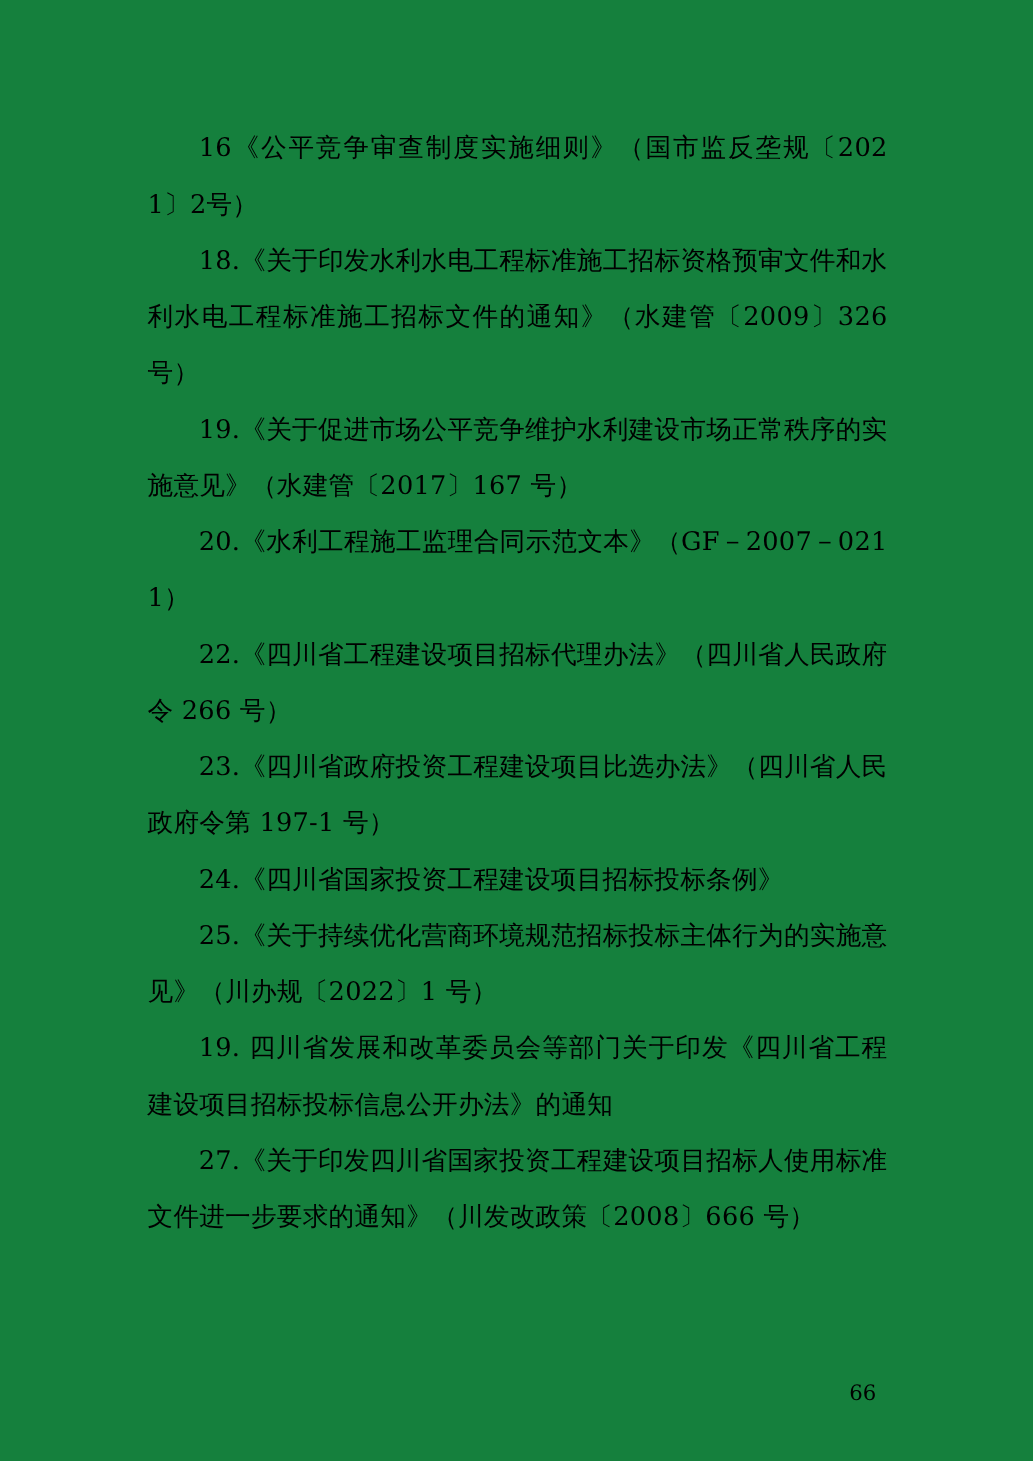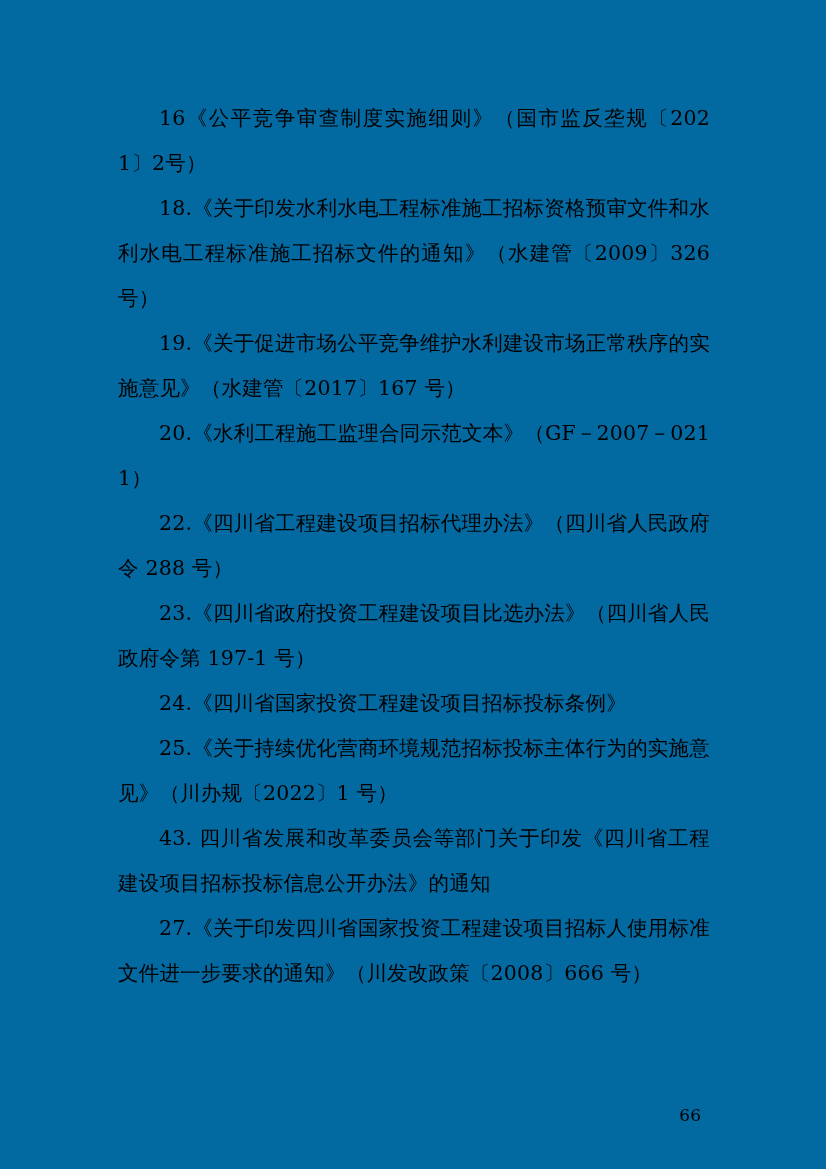--- a/index.html
+++ b/index.html
@@ -13,21 +13,21 @@
     position: relative;
     font-family: "DejaVu Serif", "Liberation Serif", serif;
     color: #000000;
   }
   .page {
     position: absolute;
     left: 0;
     top: 0;
     width: 826px;
     height: 1169px;
-    background: #0369a1;
+    background: #15803d;
     overflow: hidden;
   }
   .content {
     position: absolute;
     left: 118px;
     top: 96px;
     width: 592px;
   }
   .para {
     font-size: 20.5px;
@@ -50,21 +50,21 @@
 </style>
 </head>
 <body>
 
 <div class="page">
   <div class="content">
     <p class="para">16《公平竞争审查制度实施细则》（国市监反垄规〔2021〕2号）</p>
     <p class="para">18.《关于印发水利水电工程标准施工招标资格预审文件和水利水电工程标准施工招标文件的通知》（水建管〔2009〕326 号）</p>
     <p class="para">19.《关于促进市场公平竞争维护水利建设市场正常秩序的实施意见》（水建管〔2017〕167 号）</p>
     <p class="para">20.《水利工程施工监理合同示范文本》（GF－2007－0211）</p>
-    <p class="para">22.《四川省工程建设项目招标代理办法》（四川省人民政府令 288 号）</p>
+    <p class="para">22.《四川省工程建设项目招标代理办法》（四川省人民政府令 266 号）</p>
     <p class="para">23.《四川省政府投资工程建设项目比选办法》（四川省人民政府令第 197-1 号）</p>
     <p class="para">24.《四川省国家投资工程建设项目招标投标条例》</p>
     <p class="para">25.《关于持续优化营商环境规范招标投标主体行为的实施意见》（川办规〔2022〕1 号）</p>
-    <p class="para">43. 四川省发展和改革委员会等部门关于印发《四川省工程建设项目招标投标信息公开办法》的通知</p>
+    <p class="para">19. 四川省发展和改革委员会等部门关于印发《四川省工程建设项目招标投标信息公开办法》的通知</p>
     <p class="para">27.《关于印发四川省国家投资工程建设项目招标人使用标准文件进一步要求的通知》（川发改政策〔2008〕666 号）</p>
   </div>
   <div class="page-number">66</div>
 </div>
 
 </body></html>

